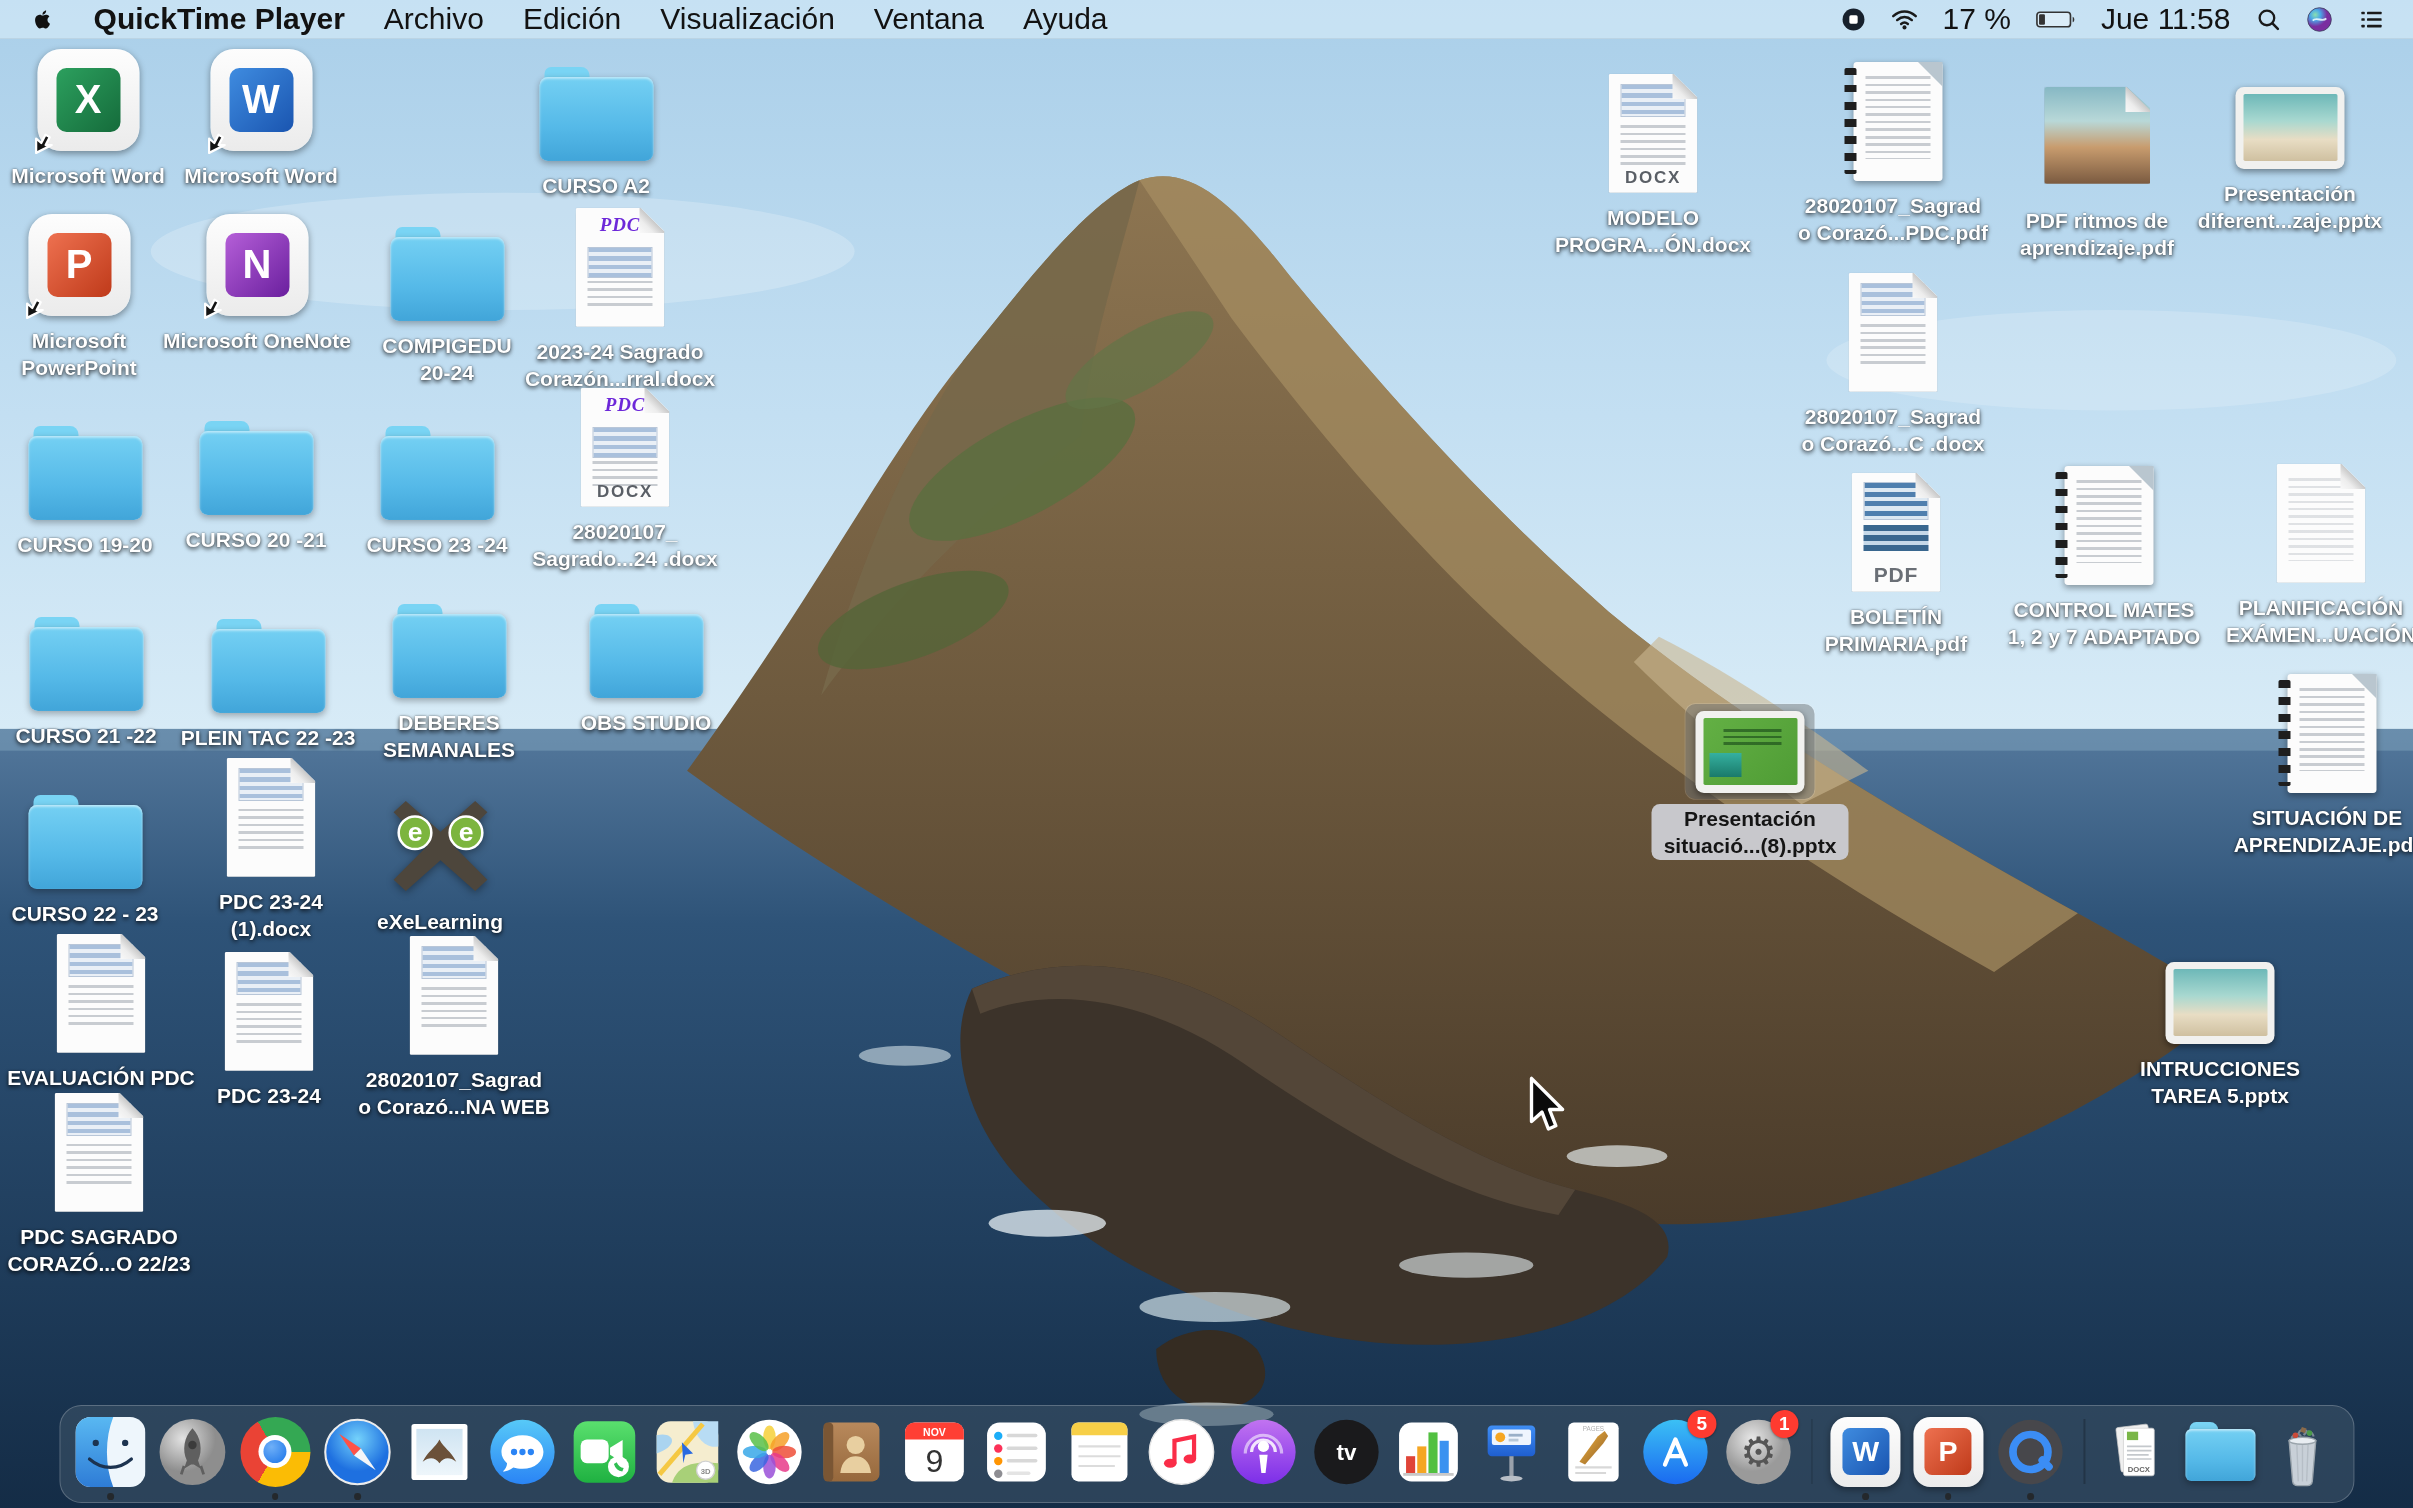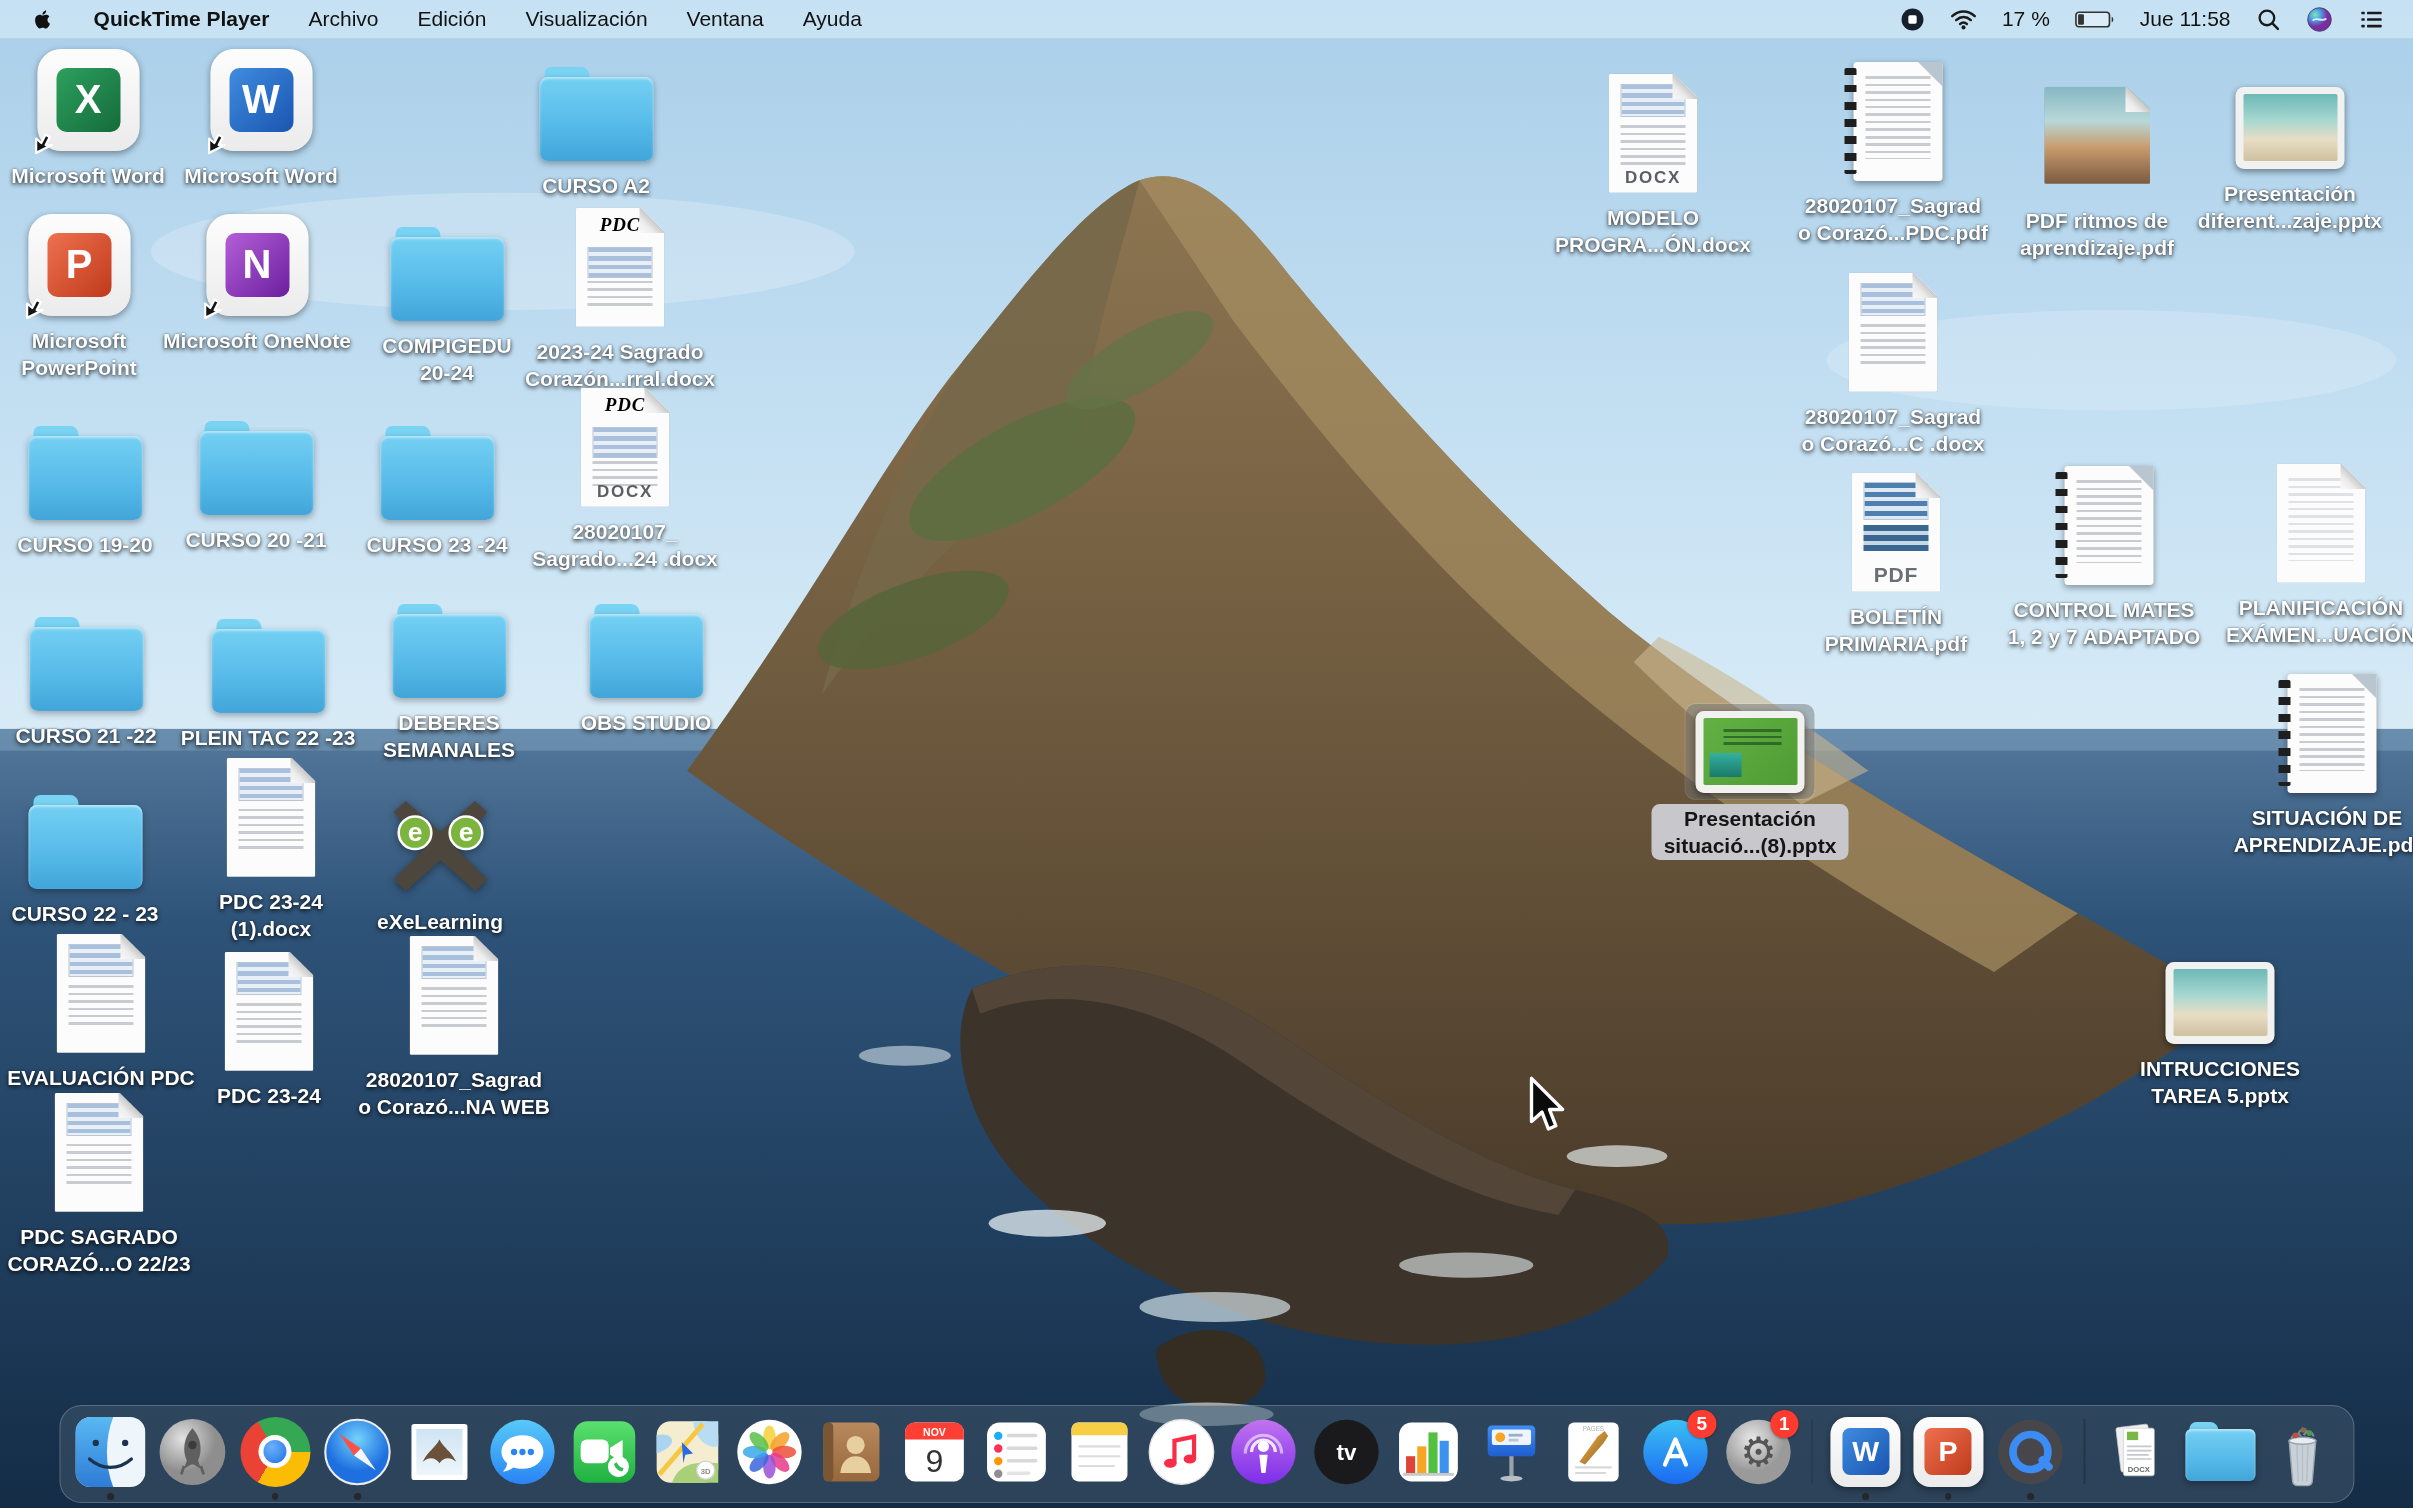--- a/index.html
+++ b/index.html
@@ -3,21 +3,21 @@
 <meta charset="utf-8">
 <style>
   html,body{margin:0;padding:0;width:2413px;height:1508px;overflow:hidden;background:#000;
     font-family:"Liberation Sans","DejaVu Sans",sans-serif;}
   #root{position:relative;width:2413px;height:1508px;overflow:hidden;}
   .wallpaper{position:absolute;inset:0;z-index:0;}
 
   
   .menubar{position:absolute;top:0;left:0;right:0;height:39px;z-index:20;
     background:rgba(201,227,243,.92);display:flex;justify-content:space-between;align-items:center;
-    padding:0 28.5px 0 32px;box-sizing:border-box;color:#121212;font-size:21px;
+    padding:0 28.5px 0 32px;box-sizing:border-box;color:#121212;font-size:30px;
     border-bottom:0.8px solid rgba(0,0,0,.06);}
   .mb-left,.mb-right{display:flex;align-items:center;}
   .mb-left{gap:39px;}
   .mb-right{gap:25px;}
   .mb-app{font-weight:700;}
   .mb-item{font-weight:400;}
   .mb-apple svg{display:block;}
   .mb-ico{display:flex;align-items:center;}
 
   
@@ -55,21 +55,21 @@
   .tbl{position:absolute;left:13%;right:13%;top:9%;height:26%;
     background:repeating-linear-gradient(180deg,#a9c0dc 0 4.2px,#e9eff6 4.2px 8.4px);border:0.8px solid #b8c6d8;}
   .has-deco .tbl{top:33%;height:24%;}
   .tbl.blue{top:8%;height:30%;background:repeating-linear-gradient(180deg,#4f7fae 0 5px,#dce8f2 5px 9.2px);}
   .tbl.blue2{top:44%;height:22%;border:none;background:repeating-linear-gradient(180deg,#39678f 0 5.9px,#c5d8e8 5.9px 10px);}
   .txt{position:absolute;left:13%;right:13%;top:43%;height:38%;
     background:repeating-linear-gradient(180deg,#c8ccd1 0 2.5px,rgba(0,0,0,0) 2.5px 7.5px);}
   .has-deco .txt{top:62%;height:24%;}
   .txt.tall{top:12%;height:70%;}
   .pdc{position:absolute;top:5%;left:0;right:0;text-align:center;font-size:19px;font-weight:700;
-    font-style:italic;color:#000000;letter-spacing:0.8px;font-family:"Liberation Serif","DejaVu Serif",serif;}
+    font-style:italic;color:#6d28d9;letter-spacing:0.8px;font-family:"Liberation Serif","DejaVu Serif",serif;}
   .ext{position:absolute;bottom:4%;left:0;right:0;text-align:center;font-size:17px;font-weight:700;
     color:#5a5f66;letter-spacing:1.7px;}
   .ext.pdf{font-size:21px;color:#6a6f76;letter-spacing:0.8px;}
   .spiral{clip-path:none;margin-left:10px;border-radius:3.4px;}
   .spiral::before{content:"";position:absolute;left:-9.2px;top:6.7px;bottom:6.7px;width:12.6px;border-radius:1.7px;
     background:repeating-linear-gradient(180deg,#1e1e1e 0 7.5px,rgba(0,0,0,0) 7.5px 17px);}
   .spiral .curl{position:absolute;top:0;right:0;width:25px;height:25px;
     background:linear-gradient(225deg,#b9c6cf 0 48%,rgba(0,0,0,0) 50%);}
 
   .photo{width:106px;height:97px;position:relative;border-radius:2.5px;box-shadow:0 2.5px 6.7px rgba(0,0,0,.35);

